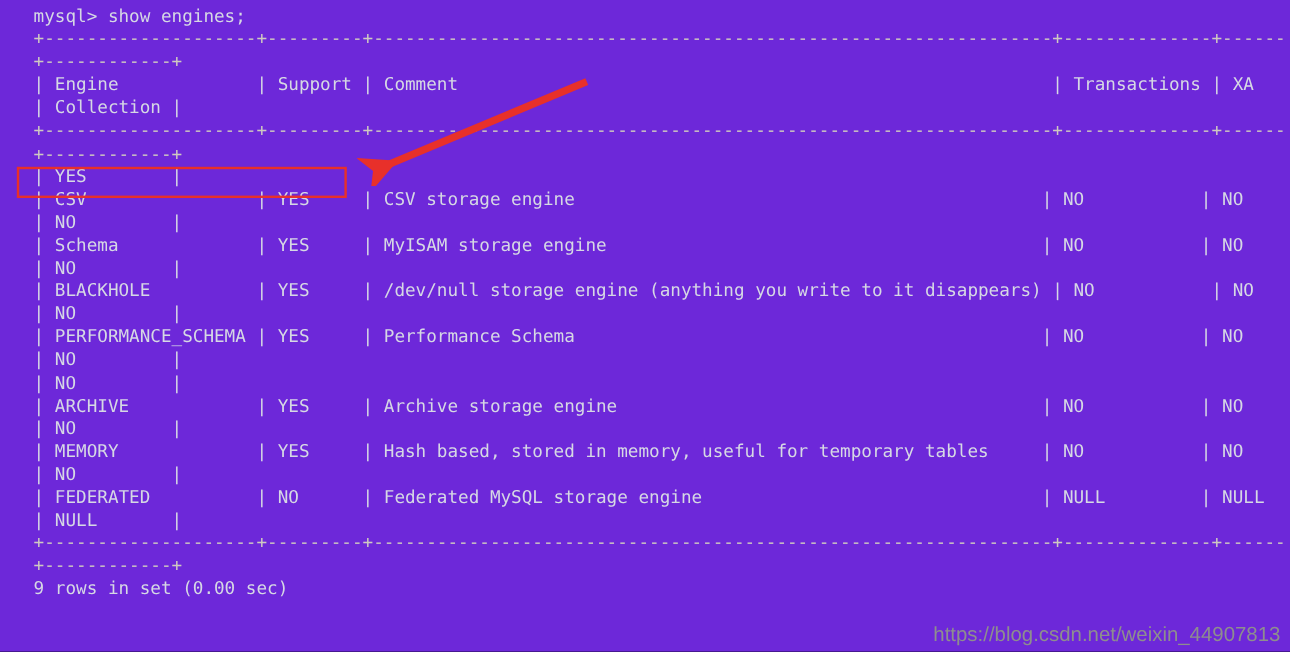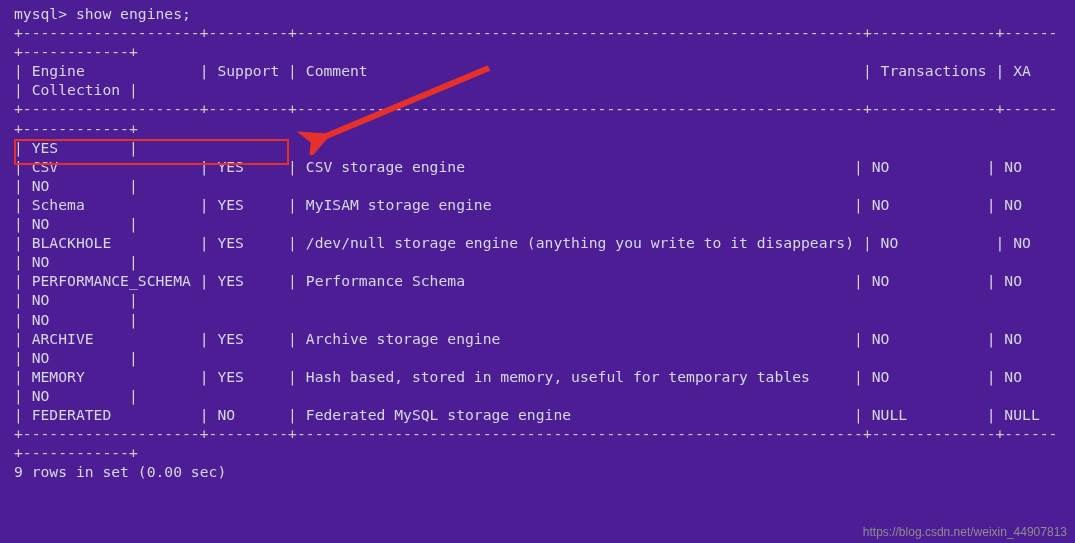--- a/index.html
+++ b/index.html
@@ -11,22 +11,22 @@
     width: 1075px;
     height: 543px;
     overflow: hidden;
     position: relative;
     font-family: "DejaVu Sans Mono", "Liberation Mono", monospace;
   }
 
   #terminal {
     position: absolute;
     inset: 0;
-    background: #4c1d95;
-    padding: 4px 0 0 2px;
+    background: #6d28d9;
+    padding: 4px 0 0 16px;
     box-sizing: border-box;
   }
 
   .line {
     font-family: "DejaVu Sans Mono", "Liberation Mono", monospace;
     font-size: 14.7px;
     line-height: 19.1px;
     color: #d6d8e4;
     white-space: pre;
     letter-spacing: 0px;
@@ -59,21 +59,21 @@
     width: 200px;
     height: 95px;
     pointer-events: none;
   }
 
   #watermark {
     position: absolute;
     right: 8px;
     bottom: 4px;
     font-family: "Liberation Sans", sans-serif;
-    font-size: 12px;
+    font-size: 17px;
     color: #8e8e8e;
     white-space: pre;
   }
 </style>
 </head>
 <body>
 
 <div id="terminal">
 
   <div class="line">mysql&gt; show engines;</div>
@@ -103,20 +103,21 @@
 
   <div class="line">| NO         |</div>
 
   <div class="line">| ARCHIVE            | YES     | Archive storage engine                                        | NO           | NO   </div>
   <div class="line">| NO         |</div>
 
   <div class="line">| MEMORY             | YES     | Hash based, stored in memory, useful for temporary tables     | NO           | NO   </div>
   <div class="line">| NO         |</div>
 
   <div class="line">| FEDERATED          | NO      | Federated MySQL storage engine                                | NULL         | NULL </div>
+  <div class="line">| NULL       |</div>
 
   <div class="line sep">+--------------------+---------+----------------------------------------------------------------+--------------+------</div>
   <div class="line sep">+------------+</div>
 
   <div class="line">9 rows in set (0.00 sec)</div>
 
 </div>
 
 <div id="highlight-box"></div>
 

